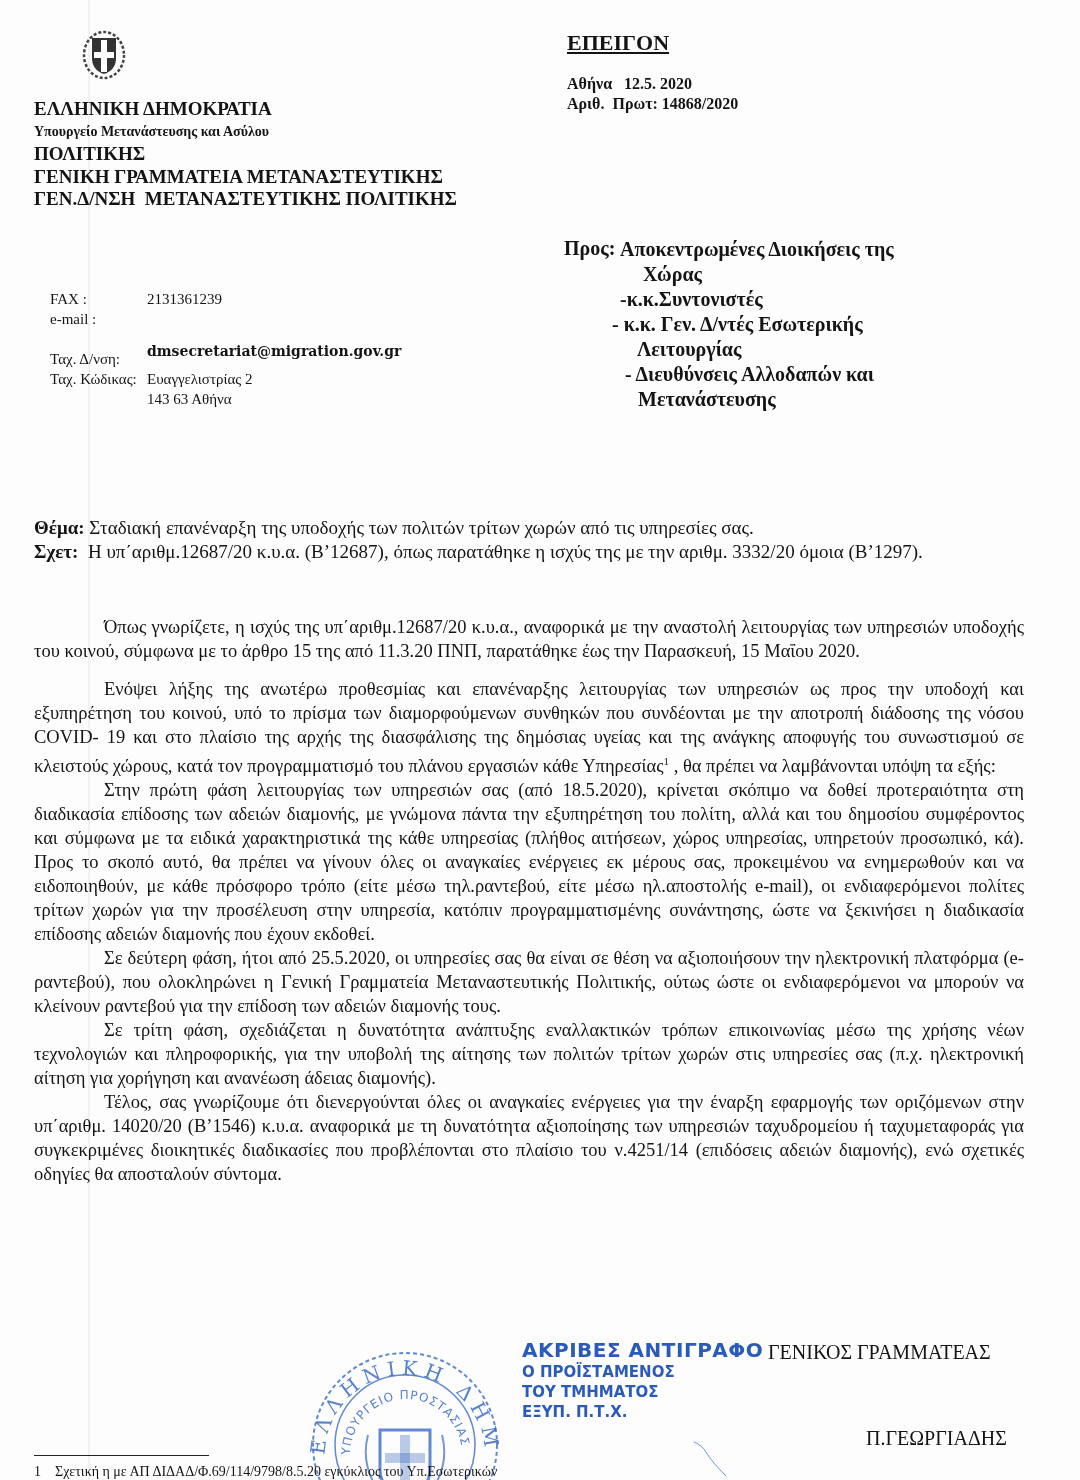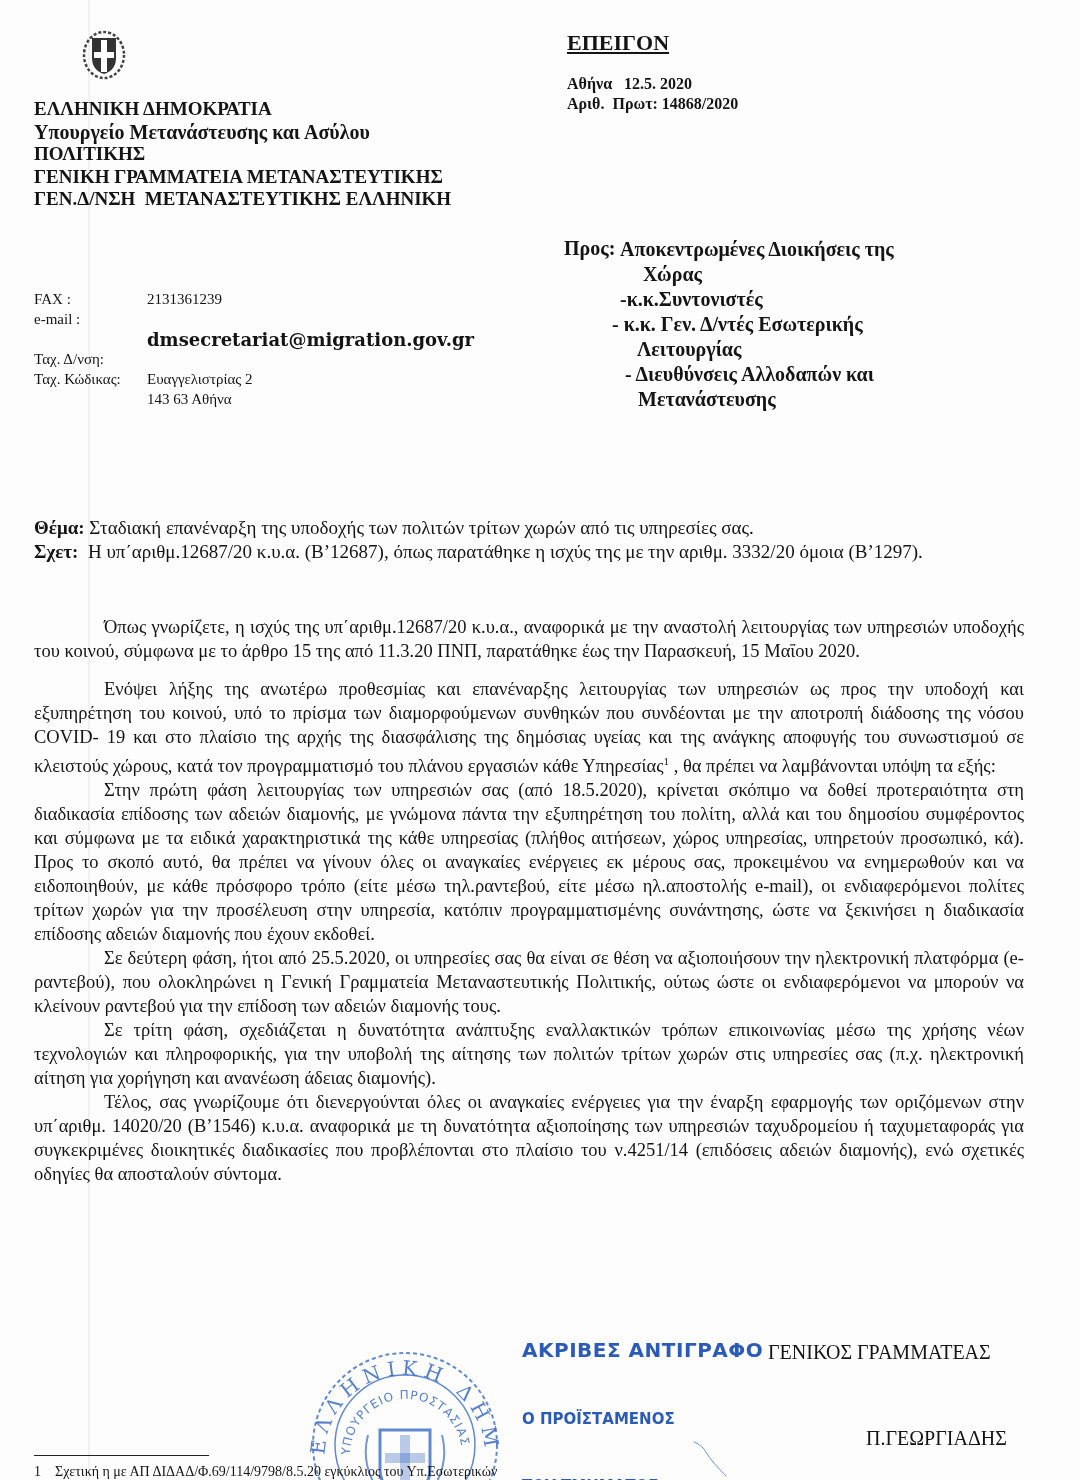--- a/index.html
+++ b/index.html
@@ -8,51 +8,51 @@
     background: #fdfdfd; position: relative;
     font-family: "Liberation Serif", "DejaVu Serif", serif;
     color: #141414;
   }
   .abs { position: absolute; }
   .page-edge { position: absolute; left: 88px; top: 0; width: 2px; height: 1480px; background: #f1f1f1; }
 
   
   .emblem { left: 80px; top: 28px; width: 48px; height: 52px; }
   .hdr-left { left: 34px; top: 98px; font-weight: bold; font-size: 19px; line-height: 22.5px; }
-  .hdr-left .sub { font-size: 20px; }
+  .hdr-left .sub { font-size: 14px; }
 
   
   .urgent { left: 567px; top: 30px; font-weight: bold; font-size: 22px; text-decoration: underline; }
   .date-block { left: 567px; top: 74px; font-weight: bold; font-size: 16px; line-height: 20px; }
 
   
   .contact { left: 34px; top: 290px; font-size: 15px; line-height: 19px; }
   .contact .row { position: absolute; white-space: nowrap; }
-  .contact .lbl { position: absolute; left: 0; text-align: center; }
+  .contact .lbl { position: absolute; left: 16px; text-align: center; }
   .contact .val { position: absolute; left: 113px; }
-  .contact .email { font-weight: bold; font-family: "DejaVu Serif", serif; font-size: 18px; }
+  .contact .email { font-weight: bold; font-family: "DejaVu Serif", serif; font-size: 14px; margin-top: 12px; }
 
   
   .to-label { left: 564px; top: 237px; font-weight: bold; font-size: 20px; }
   .to-list { left: 620px; top: 237px; font-weight: bold; font-size: 20px; line-height: 25px; }
   .to-list div { white-space: nowrap; }
 
   
   .subject { left: 34px; top: 516px; width: 1000px; font-size: 19px; line-height: 24px; }
   .subject b { font-weight: bold; }
 
   
   .body-text { left: 34px; top: 615px; width: 990px; font-size: 18.5px; line-height: 24px; text-align: justify; }
   .body-text p { margin: 0; text-indent: 70px; }
   sup { font-size: 11px; }
 
   
   .stamp-text { left: 522px; top: 1338px; font-family: "DejaVu Sans", sans-serif; color: #2a5bb8; text-align: left; font-weight: bold; }
   .stamp-text .big { font-size: 20px; letter-spacing: 0.5px; }
-  .stamp-text .small { font-size: 15px; line-height: 20px; margin-top: 47px; }
+  .stamp-text .small { font-size: 15px; line-height: 20px; }
   .gen-sec { left: 768px; top: 1341px; font-size: 20px; }
   .signer { left: 866px; top: 1427px; font-size: 20px; }
   .seal { left: 300px; top: 1335px; width: 210px; height: 175px; }
   .sign-stroke { left: 890px; top: 1370px; width: 100px; height: 110px; }
 
   
   .fn-rule { left: 34px; top: 1455px; width: 175px; height: 1px; background: #222; }
   .footnote { left: 34px; top: 1464px; font-size: 14px; white-space: nowrap; }
 </style>
 </head>
@@ -65,21 +65,21 @@
   <path d="M12 10 L36 10 L36 30 Q36 42 24 46 Q12 42 12 30 Z" fill="#333"></path>
   <rect x="21" y="12" width="6" height="32" fill="#fff"></rect>
   <rect x="14" y="24" width="20" height="6" fill="#fff"></rect>
 </svg>
 
 <div class="abs hdr-left">
   <div>ΕΛΛΗΝΙΚΗ ΔΗΜΟΚΡΑΤΙΑ</div>
   <div class="sub">Υπουργείο Μετανάστευσης και Ασύλου</div>
   <div>ΠΟΛΙΤΙΚΗΣ</div>
   <div>ΓΕΝΙΚΗ ΓΡΑΜΜΑΤΕΙΑ ΜΕΤΑΝΑΣΤΕΥΤΙΚΗΣ</div>
-  <div style="white-space:pre">ΓΕΝ.Δ/ΝΣΗ  ΜΕΤΑΝΑΣΤΕΥΤΙΚΗΣ ΕΛΛΗΝΙΚΗ</div>
+  <div style="white-space:pre">ΓΕΝ.Δ/ΝΣΗ  ΜΕΤΑΝΑΣΤΕΥΤΙΚΗΣ ΠΟΛΙΤΙΚΗΣ</div>
 </div>
 
 <div class="abs urgent">ΕΠΕΙΓΟΝ</div>
 <div class="abs date-block">
   <div style="white-space:pre">Αθήνα   12.5. 2020</div>
   <div style="white-space:pre">Αριθ.  Πρωτ: 14868/2020</div>
 </div>
 
 <div class="abs contact">
   <div class="row" style="top:0">

